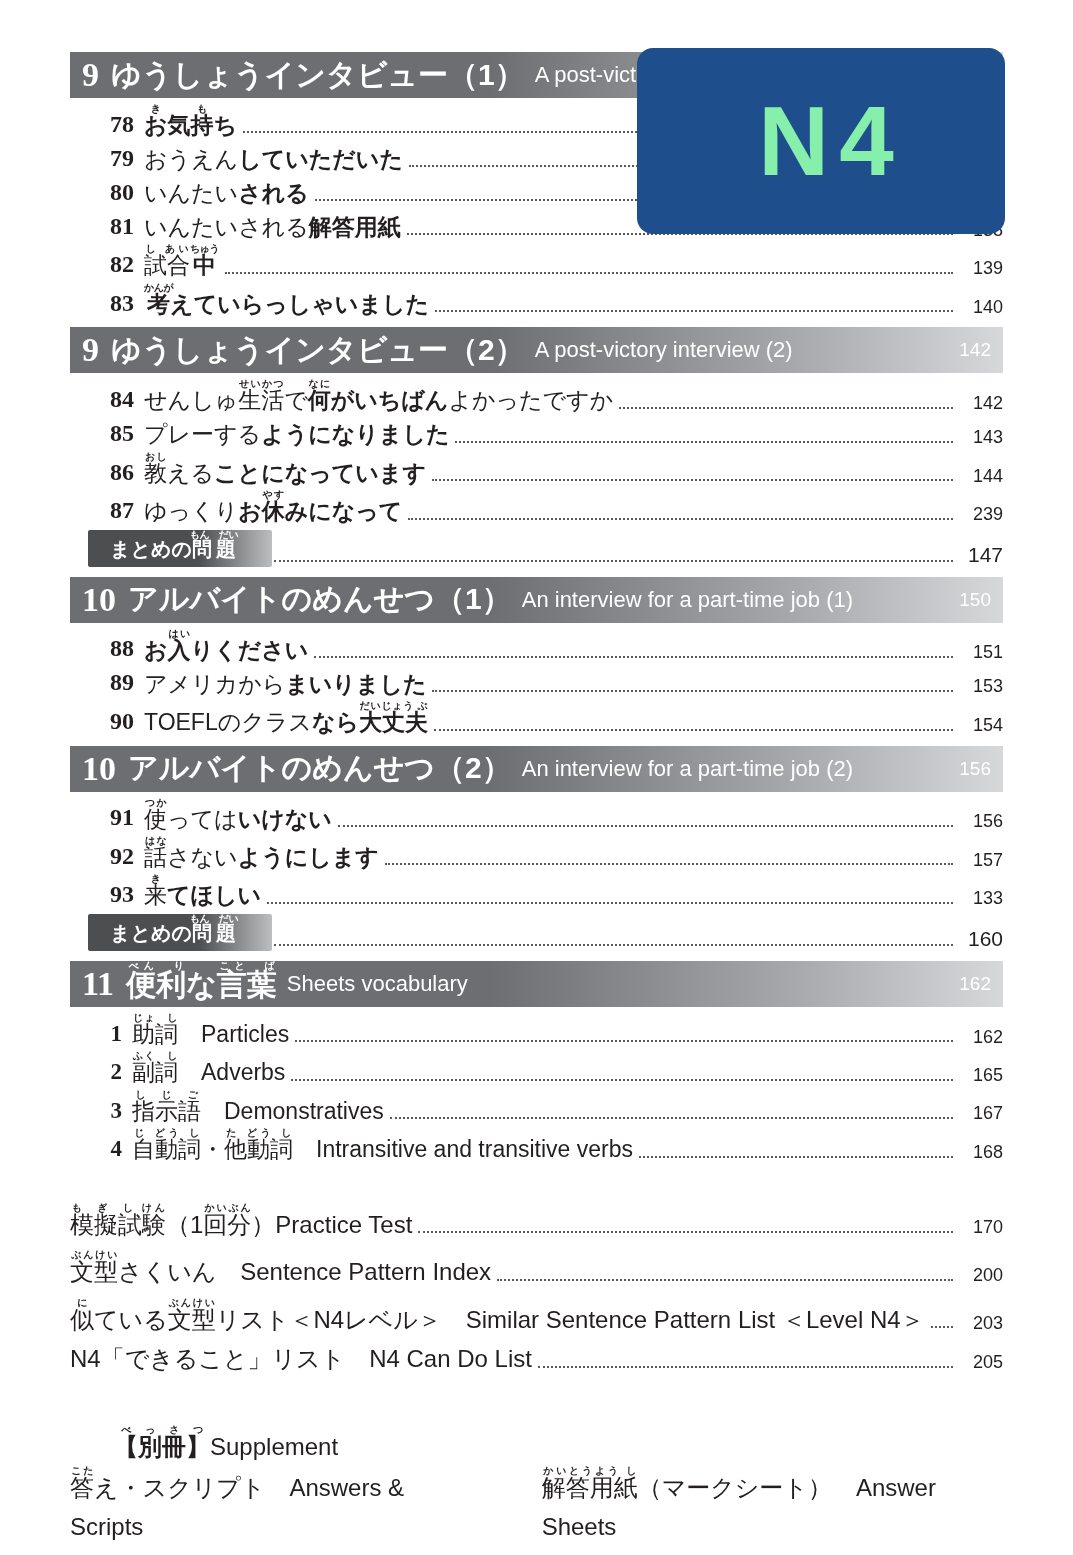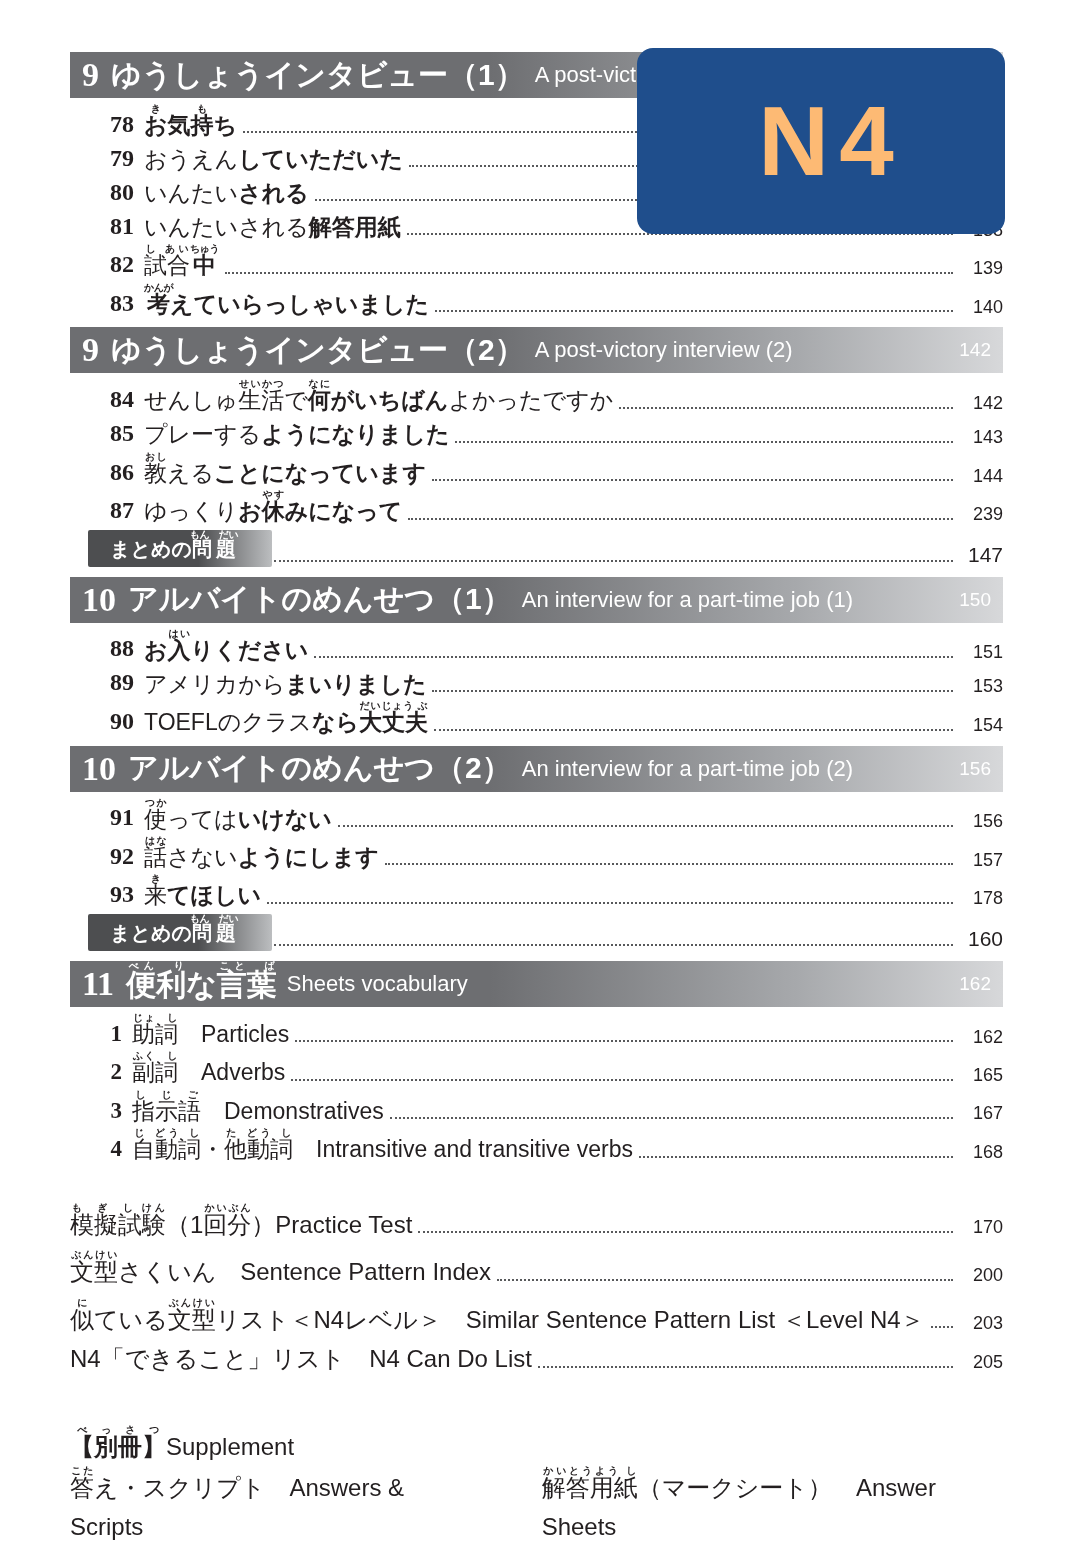--- a/index.html
+++ b/index.html
@@ -16,21 +16,21 @@
 
   
   .n4-badge {
     position:absolute; top:48px; left:637px;
     width:368px; height:186px;
     background:#1f4e8c; border-radius:16px;
     display:flex; align-items:center; justify-content:center;
     z-index:40;
   }
   .n4-badge span {
-    color:#fdba74; font-size:98px; font-weight:bold; letter-spacing:10px;
+    color:#86efac; font-size:98px; font-weight:bold; letter-spacing:10px;
     font-family:"Liberation Sans", sans-serif;
     line-height:1;
     margin-left:20px;
   }
 
   
   .chapter {
     position:relative;
     height:46px;
     margin-top:6px;
@@ -98,21 +98,21 @@
   
   .row .idx.small { font-size:23px; width:34px; }
 
   
   .tail { margin-top:30px; }
   .tail .row { font-size:24px; padding:6px 0; }
   .tail .row .title { white-space:nowrap; }
 
   
   .supplement { margin-top:46px; font-size:24px; line-height:1.6; }
-  .supplement .line1 b { font-weight:bold; }
+  .supplement .line1 b { font-weight:bold;margin-left:44px; }
   .supplement .line2 { display:flex; }
   .supplement .line2 .seg2 { margin-left:70px; }
 </style>
 </head>
 <body>
 
 <div class="page">
 
   <div class="n4-badge">
     <span>N4</span>
@@ -244,21 +244,21 @@
     <div class="row indent">
       <span class="idx">92</span>
       <span class="title"><ruby>話<rt>はな</rt></ruby>さない<b>ようにします</b></span>
       <span class="dots"></span>
       <span class="page-no">157</span>
     </div>
     <div class="row indent">
       <span class="idx">93</span>
       <span class="title"><ruby>来<rt>き</rt></ruby><b>てほしい</b></span>
       <span class="dots"></span>
-      <span class="page-no">178</span>
+      <span class="page-no">133</span>
     </div>
     <div class="matome-row">
       <span class="matome">まとめの<ruby>問題<rt>もん　だい</rt></ruby></span>
       <span class="dots"></span>
       <span class="page-no">160</span>
     </div>
   </div>
 
   <div class="chapter">
     <span class="num">11</span>

